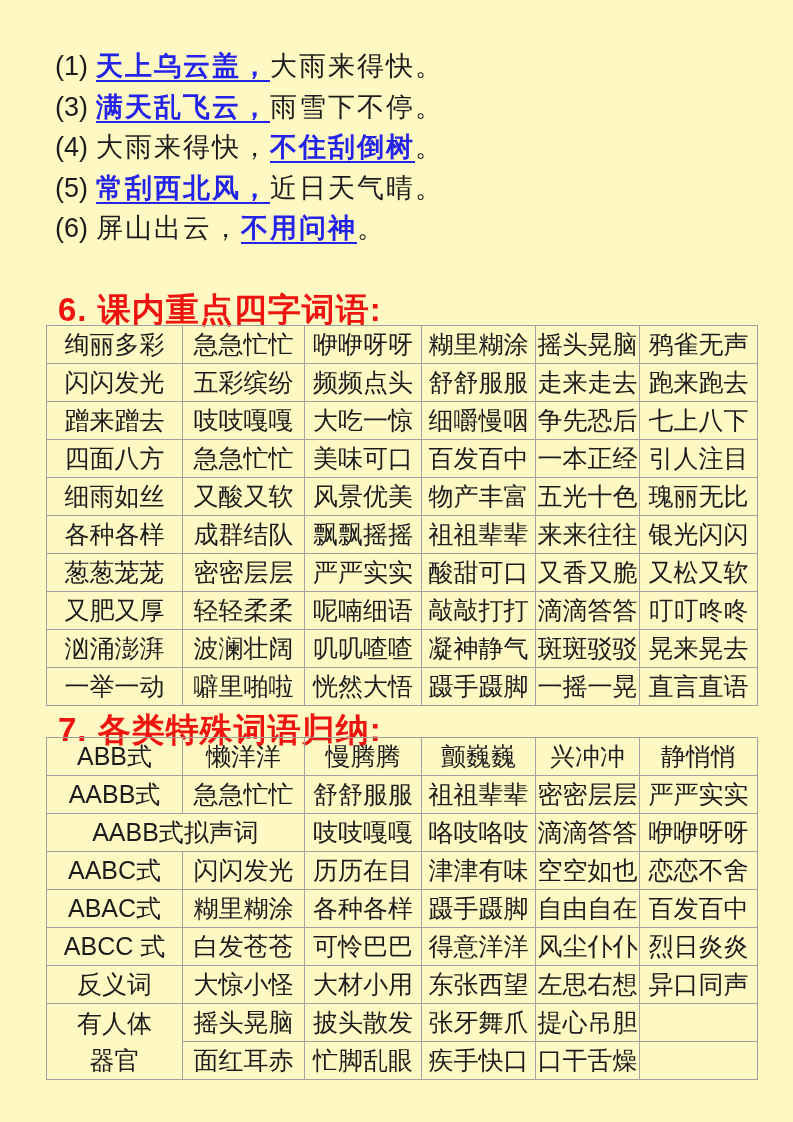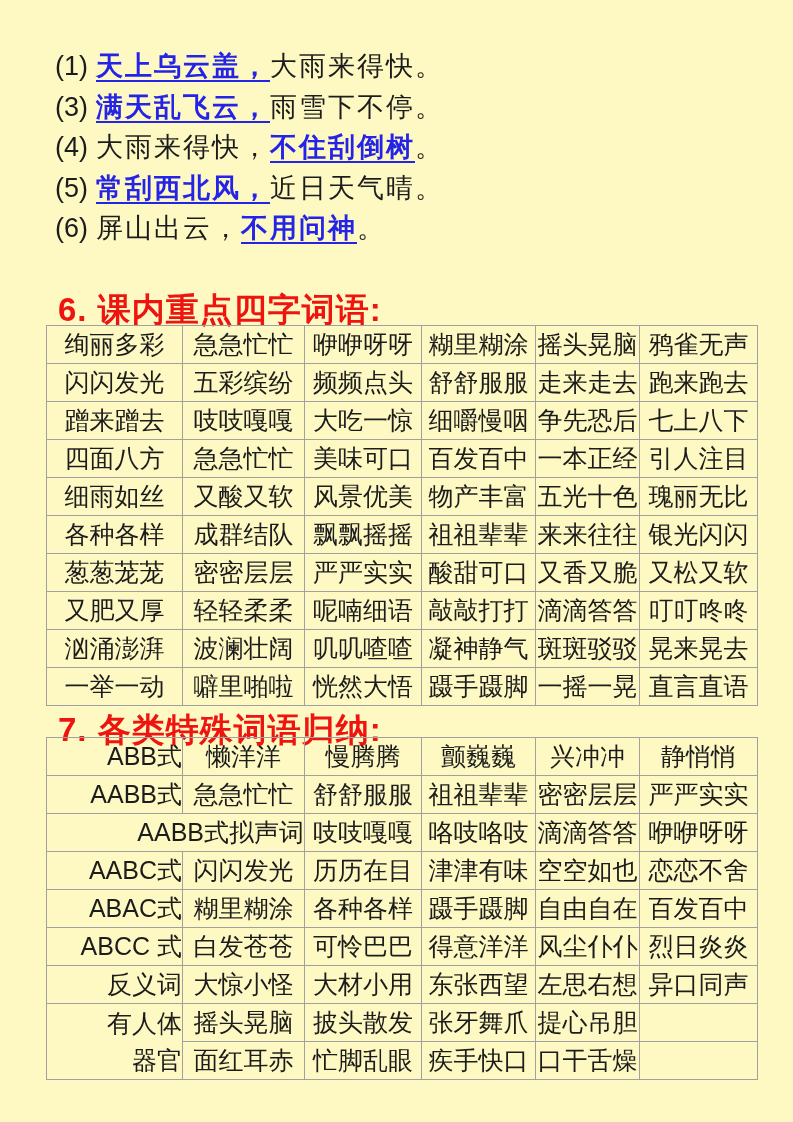--- a/index.html
+++ b/index.html
@@ -24,21 +24,21 @@
   table.words {
     position:absolute; left:46px; width:711px;
     border-collapse:collapse; table-layout:fixed;
   }
   .t6 { top:325px; }
   .t7 { top:737px; }
   table.words td {
     border:1px solid #a0a0a0; text-align:center; vertical-align:middle;
     font-size:25px; height:37px; padding:0; overflow:hidden; white-space:nowrap;
   }
-  .t7 td.label { letter-spacing:0;text-align:right; }
+  .t7 td.label { letter-spacing:0; }
   td.span-left { text-align:left; padding-left:3px; }
   .two-line div { line-height:37px; }
 </style>
 </head>
 <body>
 
 <div class="page">
 
   <div class="proverbs">
     <div class="proverb"><span class="pnum">(1)</span><span></span><span class="blue">天上乌云盖，</span><span>大雨来得快。</span></div>

